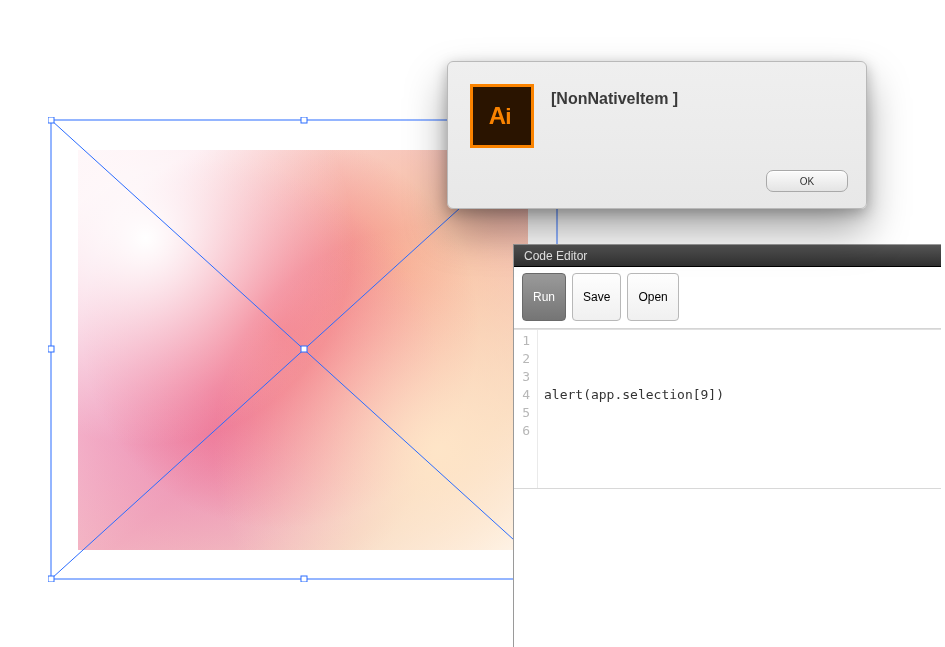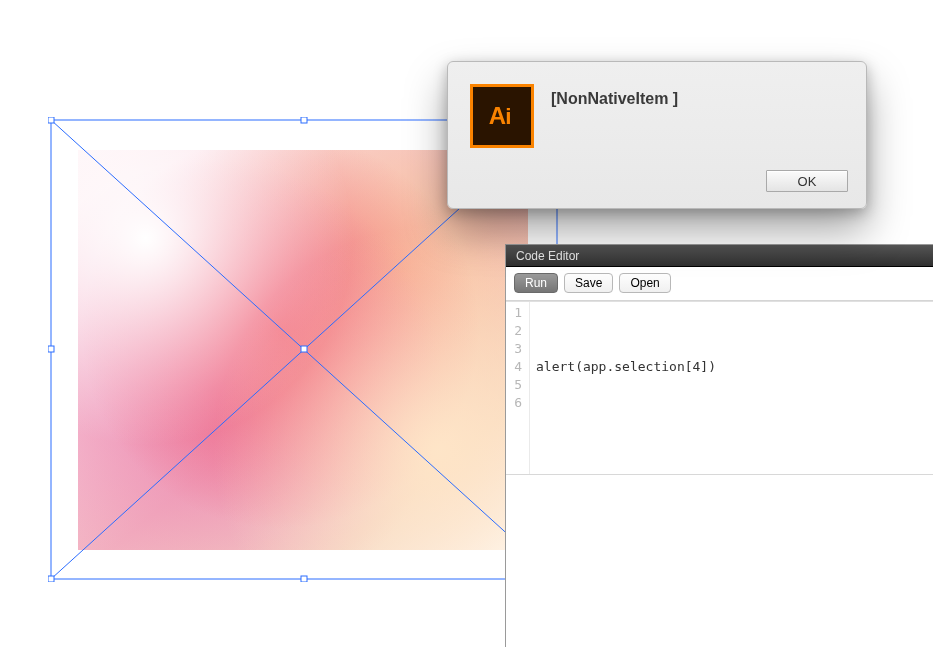--- a/index.html
+++ b/index.html
@@ -36,21 +36,21 @@
     left: 48px;
     top: 117px;
     width: 512px;
     height: 465px;
   }
   .selection-box svg { width: 100%; height: 100%; display: block; }
 
   
   .code-editor {
     position: absolute;
-    right: 12px;
+    right: 4px;
     top: 244px;
     width: 428px;
     bottom: 0;
     background: #fff;
     border-left: 1px solid #9a9a9a;
     border-top: 1px solid #9a9a9a;
     display: flex;
     flex-direction: column;
   }
   .ce-header {
@@ -64,21 +64,21 @@
   }
   .ce-toolbar {
     padding: 6px 8px 7px 8px;
     display: flex;
     gap: 6px;
     border-bottom: 1px solid #d5d5d5;
     background: #fff;
   }
   .ce-btn {
     font-size: 12px;
-    padding: 2px 10px;
+    padding: 16px 10px;
     border-radius: 4px;
     border: 1px solid #b8b8b8;
     background: linear-gradient(#fefefe, #f0f0f0);
     cursor: pointer;
     line-height: 14px;
   }
   .ce-btn.active {
     background: linear-gradient(#9a9a9a, #757575);
     border-color: #6a6a6a;
     color: #fff;
@@ -139,24 +139,24 @@
     font-size: 16px;
     font-weight: 600;
     color: #3a3a3a;
   }
   .dialog-ok {
     position: absolute;
     right: 18px;
     bottom: 16px;
     width: 82px;
     height: 22px;
-    border-radius: 1px;
+    border-radius: 7px;
     border: 1px solid #a9a9a9;
     background: linear-gradient(#fbfbfb, #e4e4e4);
-    font-size: 13px;
+    font-size: 10px;
     color: #333;
     cursor: pointer;
     box-shadow: inset 0 1px 0 #fff;
   }
 </style>
 </head>
 <body>
 
 <div class="canvas-area">
 
@@ -194,21 +194,21 @@
       <div>2</div>
       <div>3</div>
       <div>4</div>
       <div>5</div>
       <div>6</div>
     </div>
     <div class="ce-lines">
       <div></div>
       <div></div>
       <div></div>
-      <div>alert(app.selection[4])</div>
+      <div>alert(app.selection[9])</div>
       <div></div>
       <div></div>
     </div>
   </div>
   <div class="ce-below"></div>
 </div>
 
 <div class="dialog">
   <div class="dialog-body">
     <div class="ai-icon">

